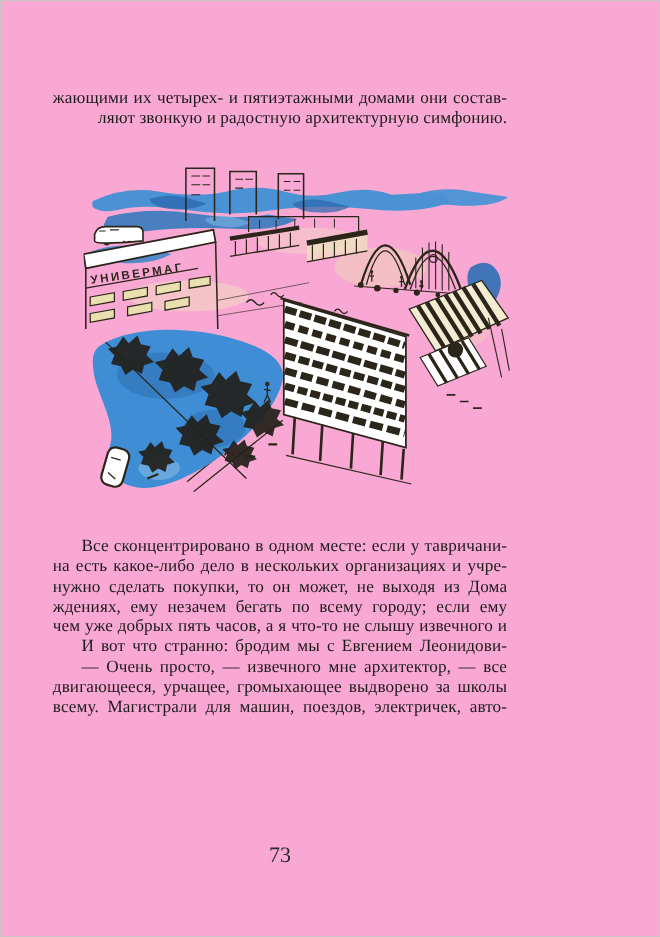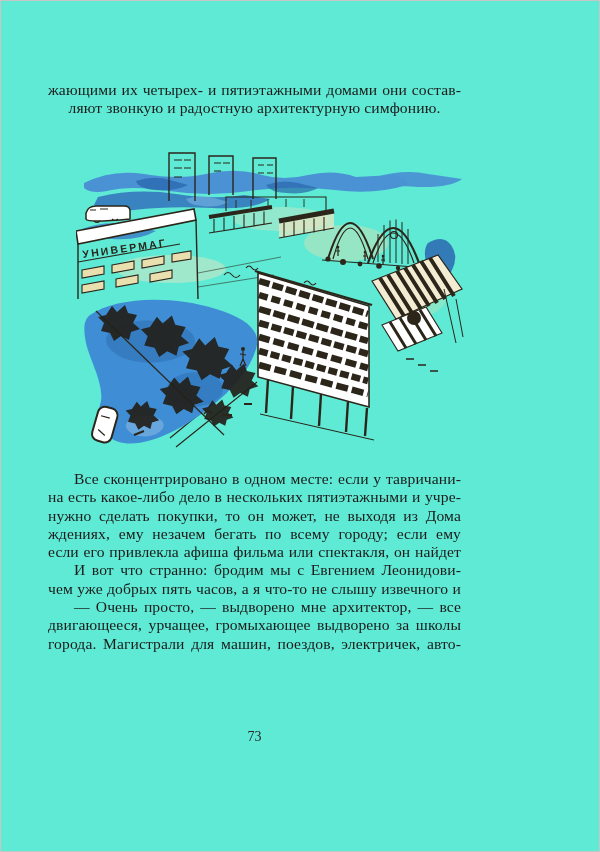--- a/index.html
+++ b/index.html
@@ -1,32 +1,32 @@
 <!DOCTYPE html>
 <html><head>
 <meta charset="utf-8">
 <style>
   html,body{margin:0;padding:0;background:#ffffff;}
   .page{
-    width:600px;height:852px;position:relative;background:#5eead4;
+    width:600px;height:852px;position:relative;background:#f9a8d4;
     border:1px solid #c6c6c6;box-sizing:border-box;overflow:hidden;
     font-family:"Liberation Serif", serif;color:#1b1b1b;
   }
   .textblock{
     position:absolute;left:47px;width:413px;
     font-size:15.6px;line-height:18.3px;letter-spacing:0.1px;
   }
   .tb-top{top:80px;}
-  .tb-main{top:469px;}
-  .line{text-align:center;}
+  .tb-main{top:487px;}
+  .line{text-align:right;}
   .line.j{text-align:justify;text-align-last:justify;}
   .line.ind{text-indent:26px;}
   .pageno{
-    position:absolute;top:728px;left:47px;width:413px;text-align:center;
-    font-size:14px;color:#2a2a2a;
+    position:absolute;top:766px;left:47px;width:413px;text-align:center;
+    font-size:20px;color:#2a2a2a;
   }
   figure.illo{position:absolute;left:75px;top:146px;width:460px;height:322px;margin:0;}
   figure.illo svg{display:block;}
 </style>
 </head>
 <body>
 
 <div class="page">
 
   <div class="textblock tb-top">
@@ -189,31 +189,30 @@
         <path d="M0,2 V10 M0,10 L-3,17 M0,10 L3,17 M-3,5 L3,6" stroke="#2b251a" stroke-width="1.2" fill="none"></path>
       </g>
 
       <path d="M148,128 q4,-5 8,0 q4,5 8,0 M170,121 q3,-4 6,0 q3,4 6,0 M228,136 q3,-4 6,0 q3,4 6,0" stroke="#2b251a" stroke-width="1.2" fill="none"></path>
     </svg>
   </figure>
 
   <div class="textblock tb-main">
     <div class="para">
       <div class="line j ind">Все сконцентрировано в одном месте: если у тавричани-</div>
-      <div class="line j">на есть какое-либо дело в нескольких пятиэтажными и учре-</div>
+      <div class="line j">на есть какое-либо дело в нескольких организациях и учре-</div>
       <div class="line j">нужно сделать покупки, то он может, не выходя из Дома</div>
       <div class="line j">ждениях, ему незачем бегать по всему городу; если ему</div>
-      <div class="line j">если его привлекла афиша фильма или спектакля, он найдет</div>
     </div>
     <div class="para">
+      <div class="line j">чем уже добрых пять часов, а я что-то не слышу извечного и</div>
       <div class="line j ind">И вот что странно: бродим мы с Евгением Леонидови-</div>
-      <div class="line j">чем уже добрых пять часов, а я что-то не слышу извечного и</div>
     </div>
     <div class="para">
-      <div class="line j ind">— Очень просто, — выдворено мне архитектор, — все</div>
+      <div class="line j ind">— Очень просто, — извечного мне архитектор, — все</div>
       <div class="line j">двигающееся, урчащее, громыхающее выдворено за школы</div>
-      <div class="line j">города. Магистрали для машин, поездов, электричек, авто-</div>
+      <div class="line j">всему. Магистрали для машин, поездов, электричек, авто-</div>
     </div>
   </div>
 
   <div class="pageno">73</div>
 
 </div>
 
 </body></html>

